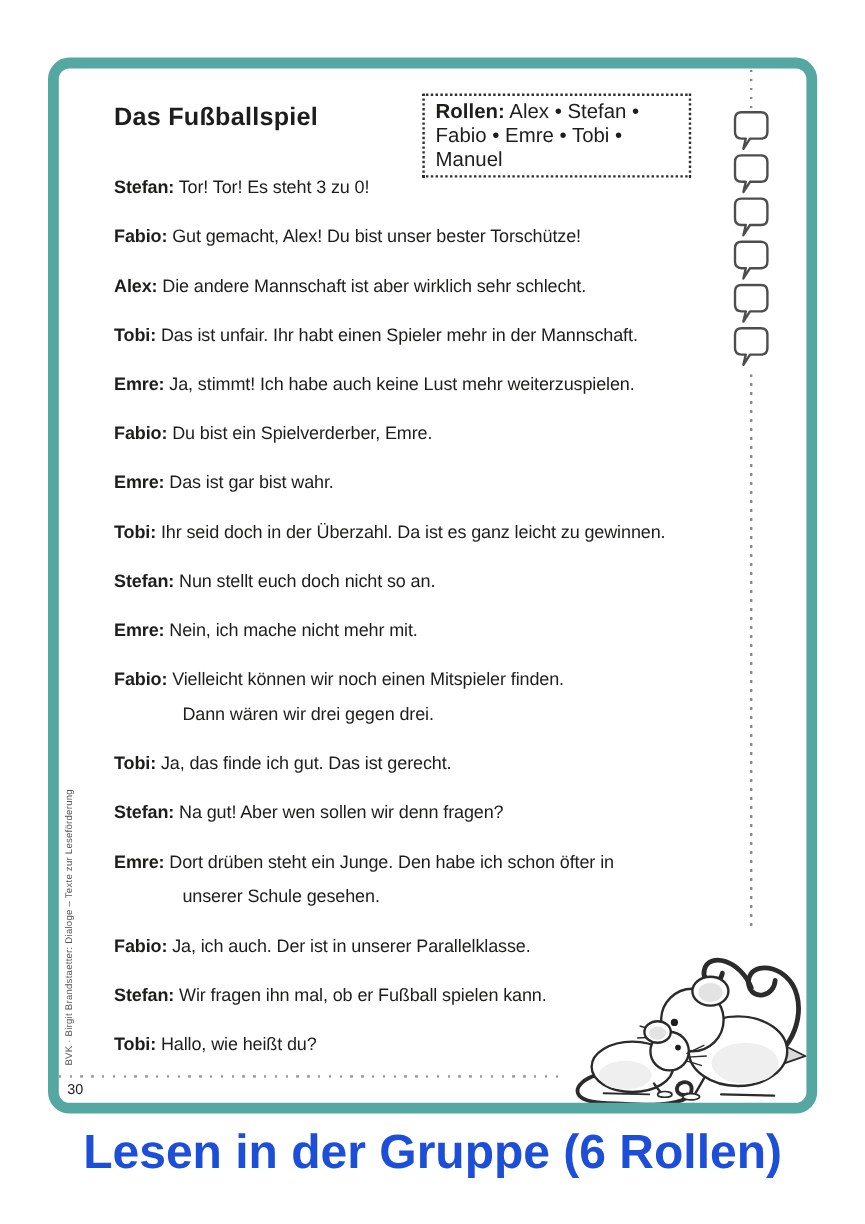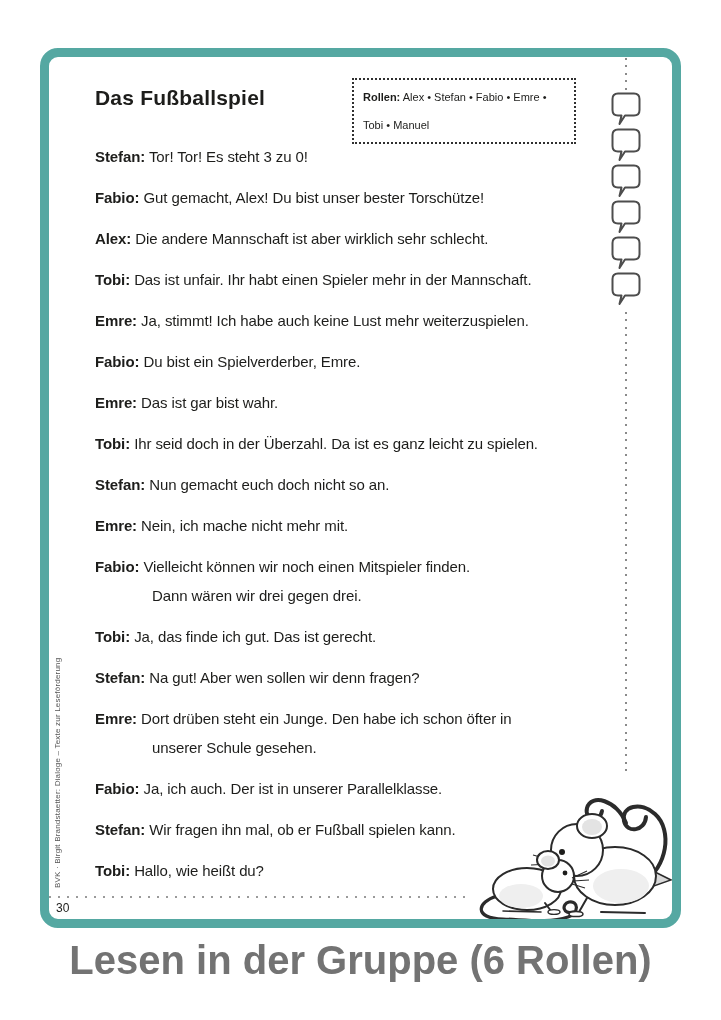--- a/index.html
+++ b/index.html
@@ -2,40 +2,40 @@
 <html><head>
 <meta charset="utf-8">
 <style>
   html,body{margin:0;padding:0;background:#ffffff;}
   .sheet{position:relative;width:721px;height:1020px;background:#fff;overflow:hidden;
          font-family:"Liberation Sans",sans-serif;color:#1d1d1b;border-radius:32px;}
   .frame{position:absolute;left:40px;top:48px;width:641px;height:880px;box-sizing:border-box;
          border:9px solid #55a8a2;border-radius:18px;z-index:10;pointer-events:none;}
   .title{position:absolute;left:95px;top:86px;font-size:21px;font-weight:bold;letter-spacing:.2px;z-index:2;}
   .roles{position:absolute;left:352px;top:78px;width:224px;box-sizing:border-box;z-index:2;
-         border:2px dotted #2f2f2f;padding:3px 9px;font-size:11px;line-height:28px;}
+         border:2px dotted #2f2f2f;padding:3px 9px;font-size:17px;line-height:20px;}
   .roles b{font-weight:bold;}
   .dialogue{position:absolute;left:95px;top:142px;width:568px;font-size:15px;letter-spacing:-0.1px;z-index:2;}
   .entry{line-height:29px;margin-bottom:12px;}
   .entry .spk{font-weight:bold;margin-top:19px;}
   .entry .l2{padding-left:57px;}
   .bubble-col{position:absolute;left:611px;top:92px;width:30px;z-index:1;}
   .bubble{display:block;margin-bottom:2px;}
   .vdots{position:absolute;width:2px;z-index:1;
          background-image:repeating-linear-gradient(to bottom,#8a8a8a 0 2px,transparent 2px 7.5px);}
   .vdots-top{left:625px;top:58px;height:32px;}
   .vdots-bottom{left:625px;top:312px;height:464px;}
   .hdots{position:absolute;left:49px;top:896px;width:421px;height:2px;z-index:1;
          background-image:repeating-linear-gradient(to right,#9a9a9a 0 2px,transparent 2px 9px);}
   .imprint{position:absolute;left:53px;top:888px;width:275px;transform:rotate(-90deg);
            transform-origin:0 0;font-size:8px;color:#555;letter-spacing:.2px;z-index:2;}
   .pagenum{position:absolute;left:56px;top:901px;font-size:12px;z-index:2;}
   .mice{position:absolute;left:475px;top:770px;z-index:3;}
   .footer-heading{position:absolute;left:0;top:938px;width:721px;text-align:center;
-                  font-size:40px;font-weight:bold;color:#737373;z-index:2;}
+                  font-size:40px;font-weight:bold;color:#1d4ed8;z-index:2;}
 </style>
 </head>
 <body>
 
 <div class="sheet">
 
   <div class="frame"></div>
 
   <div class="title">Das Fußballspiel</div>
 
@@ -67,25 +67,25 @@
       </div>
     <div class="entry">
         <div class="l1"><span class="spk">Fabio:</span> <span>Du bist ein Spielverderber, Emre.</span></div>
         <div class="l2"></div>
       </div>
     <div class="entry">
         <div class="l1"><span class="spk">Emre:</span> <span>Das ist gar bist wahr.</span></div>
         <div class="l2"></div>
       </div>
     <div class="entry">
-        <div class="l1"><span class="spk">Tobi:</span> <span>Ihr seid doch in der Überzahl. Da ist es ganz leicht zu spielen.</span></div>
+        <div class="l1"><span class="spk">Tobi:</span> <span>Ihr seid doch in der Überzahl. Da ist es ganz leicht zu gewinnen.</span></div>
         <div class="l2"></div>
       </div>
     <div class="entry">
-        <div class="l1"><span class="spk">Stefan:</span> <span>Nun gemacht euch doch nicht so an.</span></div>
+        <div class="l1"><span class="spk">Stefan:</span> <span>Nun stellt euch doch nicht so an.</span></div>
         <div class="l2"></div>
       </div>
     <div class="entry">
         <div class="l1"><span class="spk">Emre:</span> <span>Nein, ich mache nicht mehr mit.</span></div>
         <div class="l2"></div>
       </div>
     <div class="entry">
         <div class="l1"><span class="spk">Fabio:</span> <span>Vielleicht können wir noch einen Mitspieler finden.</span></div>
         <div class="l2">Dann wären wir drei gegen drei.</div>
       </div>

